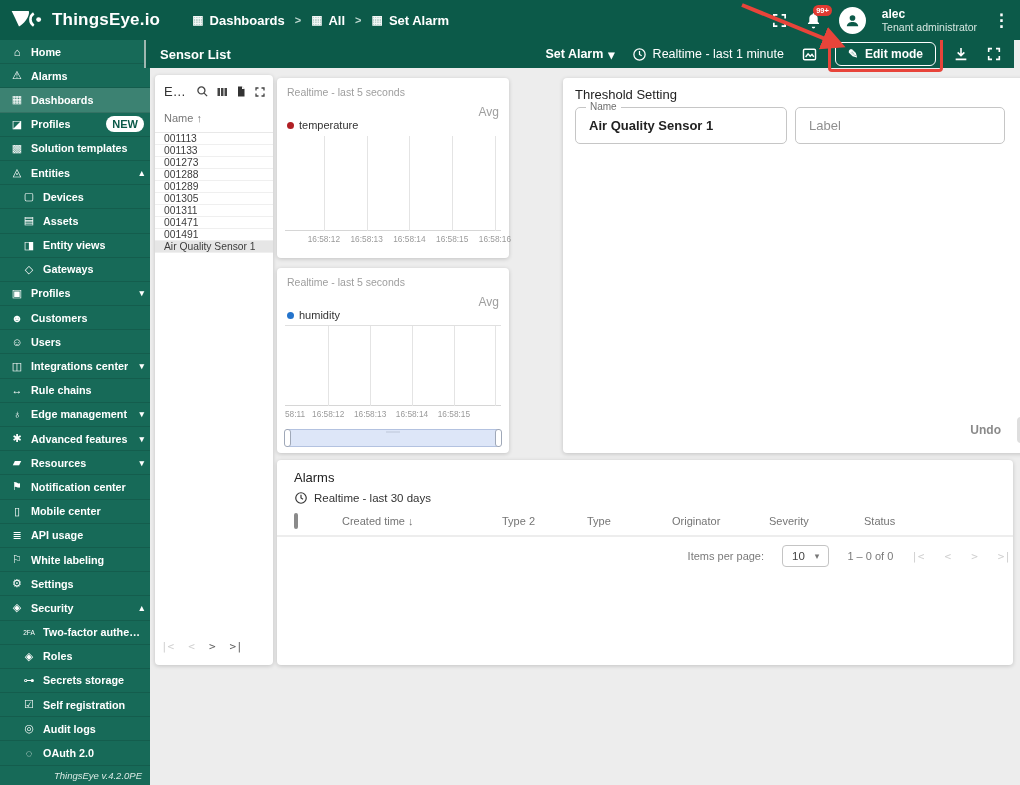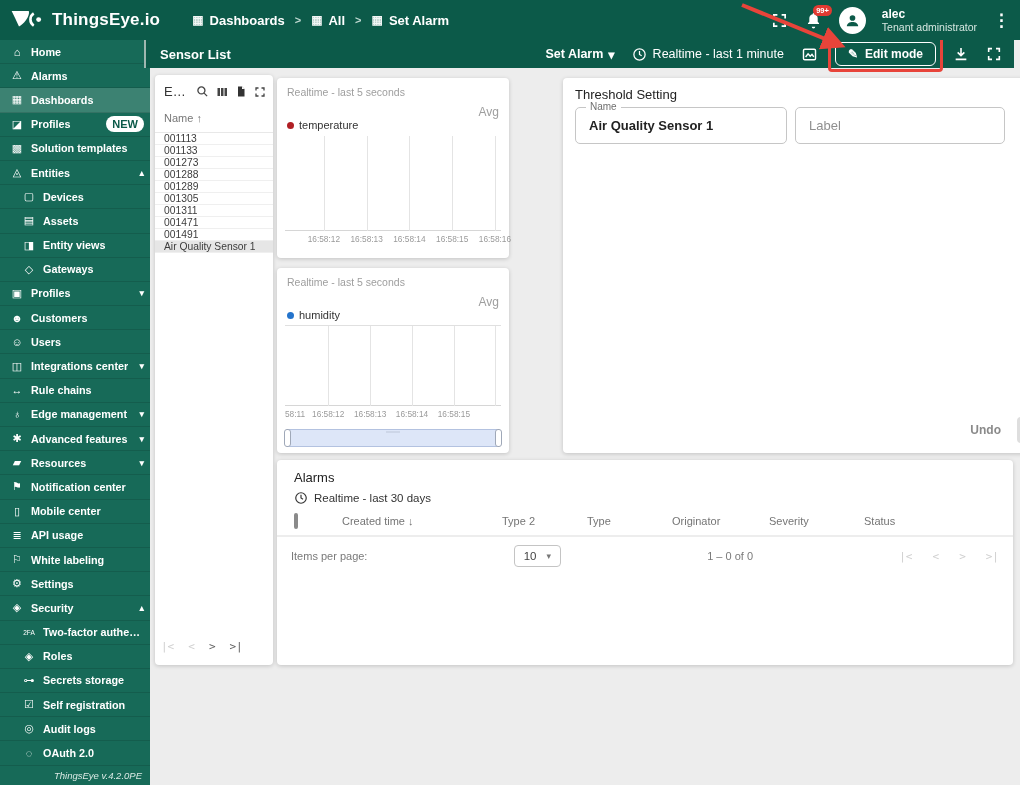--- a/index.html
+++ b/index.html
@@ -115,22 +115,22 @@
   .al-card { left:127px; top:392px; width:736px; height:205px; display:flex; flex-direction:column; }
   .al-top { padding:10px 14px 0 17px; display:flex; align-items:flex-start; }
   .al-title { font-size:13px; color:#222; }
   .al-icons { margin-left:auto; display:flex; gap:13px; color:#3a3a3a; }
   .al-tw { display:flex; align-items:center; gap:6px; font-size:11.5px; color:#333; padding:6px 0 0 17px; }
   .al-headrow { display:flex; align-items:center; padding:10px 14px 8px 17px; border-bottom:1px solid #ededed;
     color:#757575; font-size:11px; }
   .al-col { cursor:pointer; }
   .cbx { width:15px; height:15px; border:2px solid #8a8a8a; border-radius:2px; cursor:pointer; }
   .al-empty { flex:1; display:flex; align-items:center; justify-content:center; font-size:12px; color:#333; }
-  .al-foot { border-top:1px solid #ededed; display:flex; align-items:center; justify-content:space-between;
-    gap:18px; padding:8px 14px; font-size:11px; color:#7a7a7a; }
+  .al-foot { border-top:1px solid #ededed; display:flex; align-items:center; justify-content:flex-end;
+    gap:18px; padding:8px 2px; font-size:11px; color:#7a7a7a; }
   .pp-select { display:flex; align-items:center; gap:10px; border:1px solid #c4c4c4; border-radius:4px;
     padding:4px 9px; font-size:11.5px; color:#444; cursor:pointer; }
   .al-pager { display:flex; gap:20px; }
 
   svg.ic { display:block; }
 </style>
 </head>
 <body>
 
 <header class="topbar">

